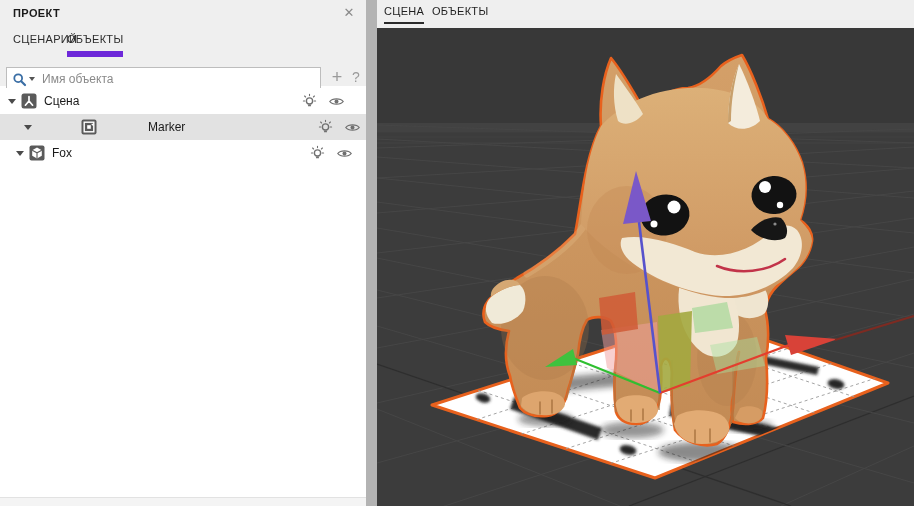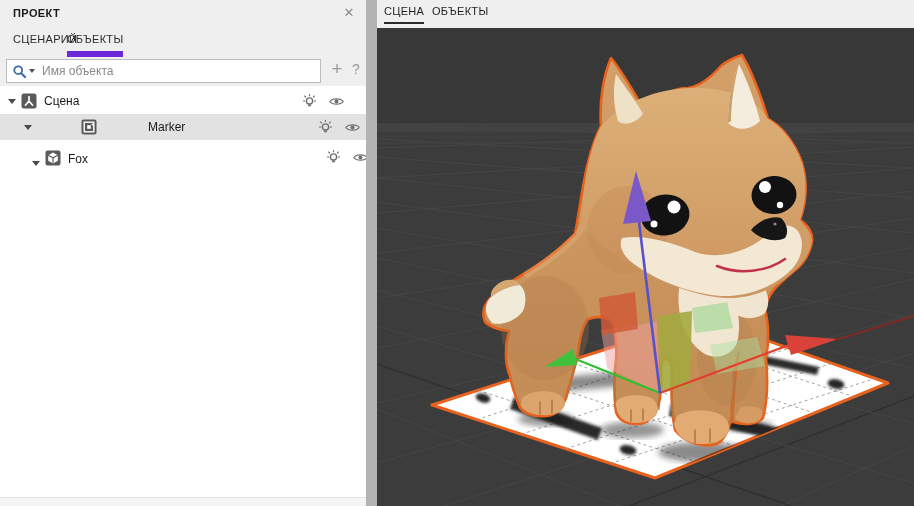--- a/index.html
+++ b/index.html
@@ -12,37 +12,37 @@
   
   .left-panel{position:absolute;left:0;top:0;width:366px;height:506px;background:#ffffff;}
   .panel-head{position:absolute;left:0;top:0;width:366px;height:86px;background:#efefef;}
   .panel-title{position:absolute;left:13px;top:7px;font-size:11px;font-weight:bold;color:#1a1a1a;letter-spacing:.4px;}
   .panel-close{position:absolute;right:8px;top:4px;width:18px;height:18px;color:#8a8a8a;font-size:13px;line-height:18px;text-align:center;cursor:pointer;}
   .panel-tabs{position:absolute;left:0;top:28px;height:26px;width:366px;}
   .ptab{position:absolute;top:5px;font-size:11px;color:#2b2b2b;letter-spacing:.3px;cursor:pointer;padding-bottom:6px;}
   .ptab.t0{left:13px;}
   .ptab.t1{left:67px;}
   .ptab.active{border-bottom:6px solid #6d28d9;}
-  .search-row{position:absolute;left:0;top:56px;width:366px;height:30px;}
+  .search-row{position:absolute;left:0;top:64px;width:366px;height:30px;}
   .search-box{position:absolute;left:6px;top:3px;width:313px;height:22px;background:#ffffff;border:1px solid #bdbdbd;display:flex;align-items:center;}
   .search-glyphs{display:flex;align-items:center;margin-left:5px;}
   .search-input{border:none;outline:none;flex:1;font-size:12px;color:#444;margin-left:5px;font-family:"Liberation Sans",sans-serif;background:transparent;}
   .search-input::placeholder{color:#8a8a8a;}
   .caret-down{width:0;height:0;border-left:3.5px solid transparent;border-right:3.5px solid transparent;border-top:4px solid #555;margin-left:2px;}
   .btn-plus{position:absolute;left:328px;top:1px;width:18px;height:24px;font-size:18px;color:#9a9a9a;text-align:center;line-height:24px;cursor:pointer;font-weight:400;}
   .btn-help{position:absolute;left:348px;top:2px;width:16px;height:22px;font-size:14px;color:#9a9a9a;text-align:center;line-height:22px;cursor:pointer;}
   .tree{position:absolute;left:0;top:88px;width:366px;}
   .tree-row{position:relative;height:26px;width:366px;display:flex;align-items:center;background:#ffffff;}
   .tree-row.selected{background:#e2e2e2;gap:44px;}
   .expander{width:0;height:0;border-left:4.5px solid transparent;border-right:4.5px solid transparent;border-top:5.5px solid #4a4a4a;margin-right:5px;cursor:pointer;flex:none;}
   .node-icon{width:16px;height:16px;flex:none;margin-right:7px;}
   .tree-label{font-size:12px;color:#1a1a1a;flex:1;}
   .row-controls{display:flex;align-items:center;gap:10px;margin-right:29px;flex:none;}
   .ctl{width:17px;height:17px;cursor:pointer;}
-  .d0{padding-left:8px;} .d1{padding-left:24px;} .d2{padding-left:32px;align-items:flex-end;}
+  .d0{padding-left:8px;} .d1{padding-left:24px;} .d2{padding-left:16px;}
   .panel-bottom{position:absolute;left:0;top:497px;width:366px;height:9px;background:#f4f4f4;border-top:1px solid #e2e2e2;}
   
   .splitter{position:absolute;left:366px;top:0;width:11px;height:506px;background:#b3b3b3;cursor:col-resize;}
   
   .view-area{position:absolute;left:377px;top:0;width:537px;height:506px;}
   .view-tabs{position:absolute;left:0;top:0;width:537px;height:28px;background:#efefef;}
   .vtab{position:absolute;top:5px;font-size:11px;color:#1f1f1f;letter-spacing:.3px;cursor:pointer;padding-bottom:5px;}
   .vtab.t0{left:7px;}
   .vtab.t1{left:55px;}
   .vtab.active{border-bottom:2px solid #2b2b2b;}

